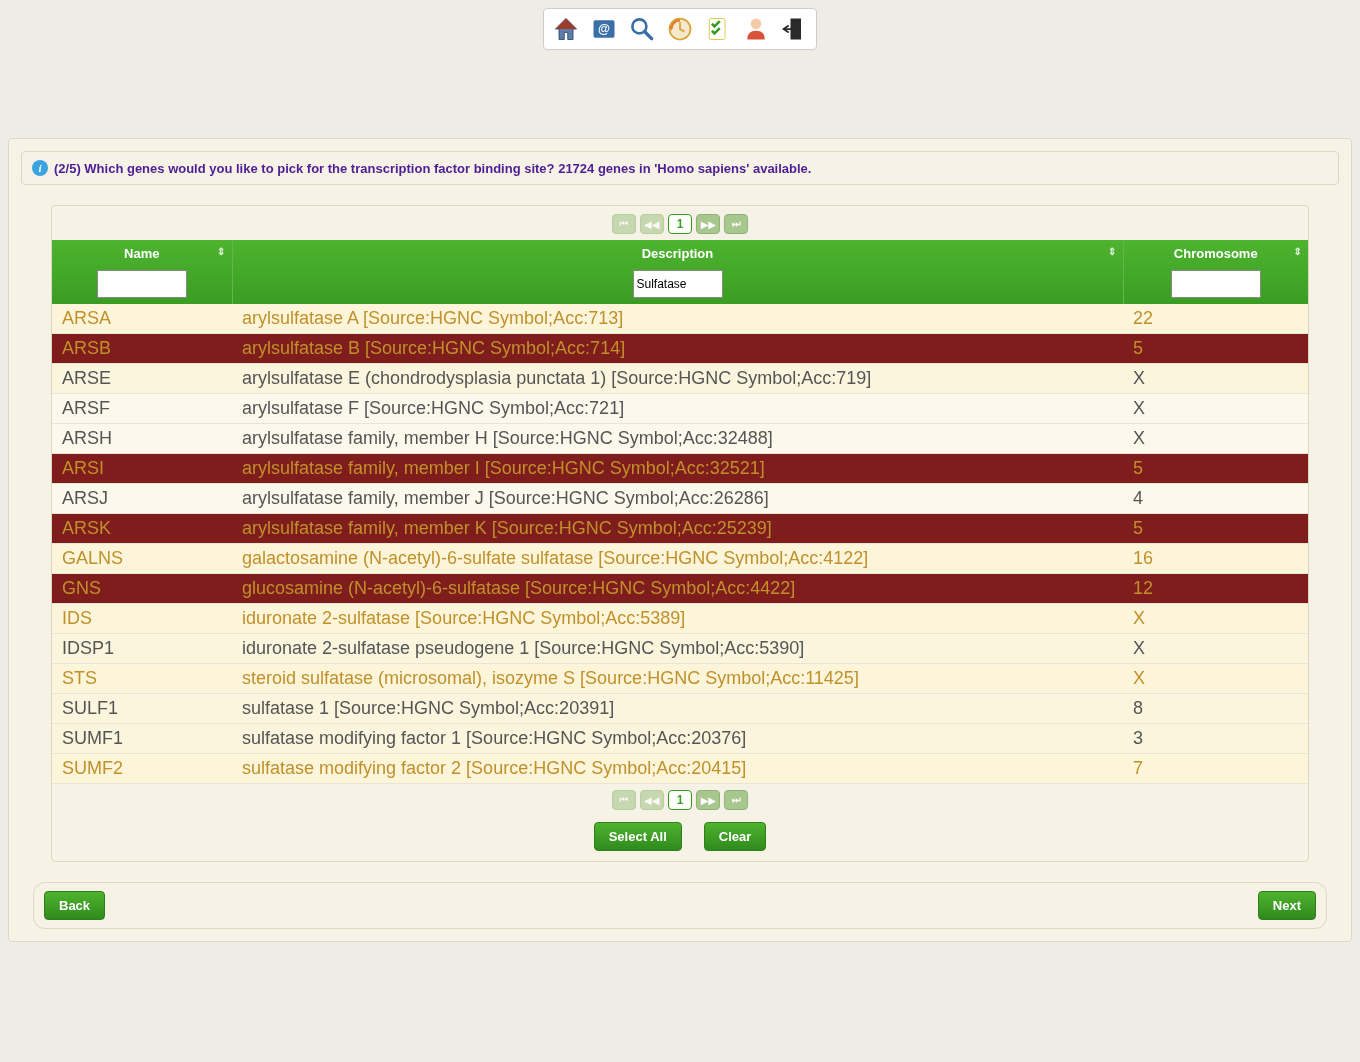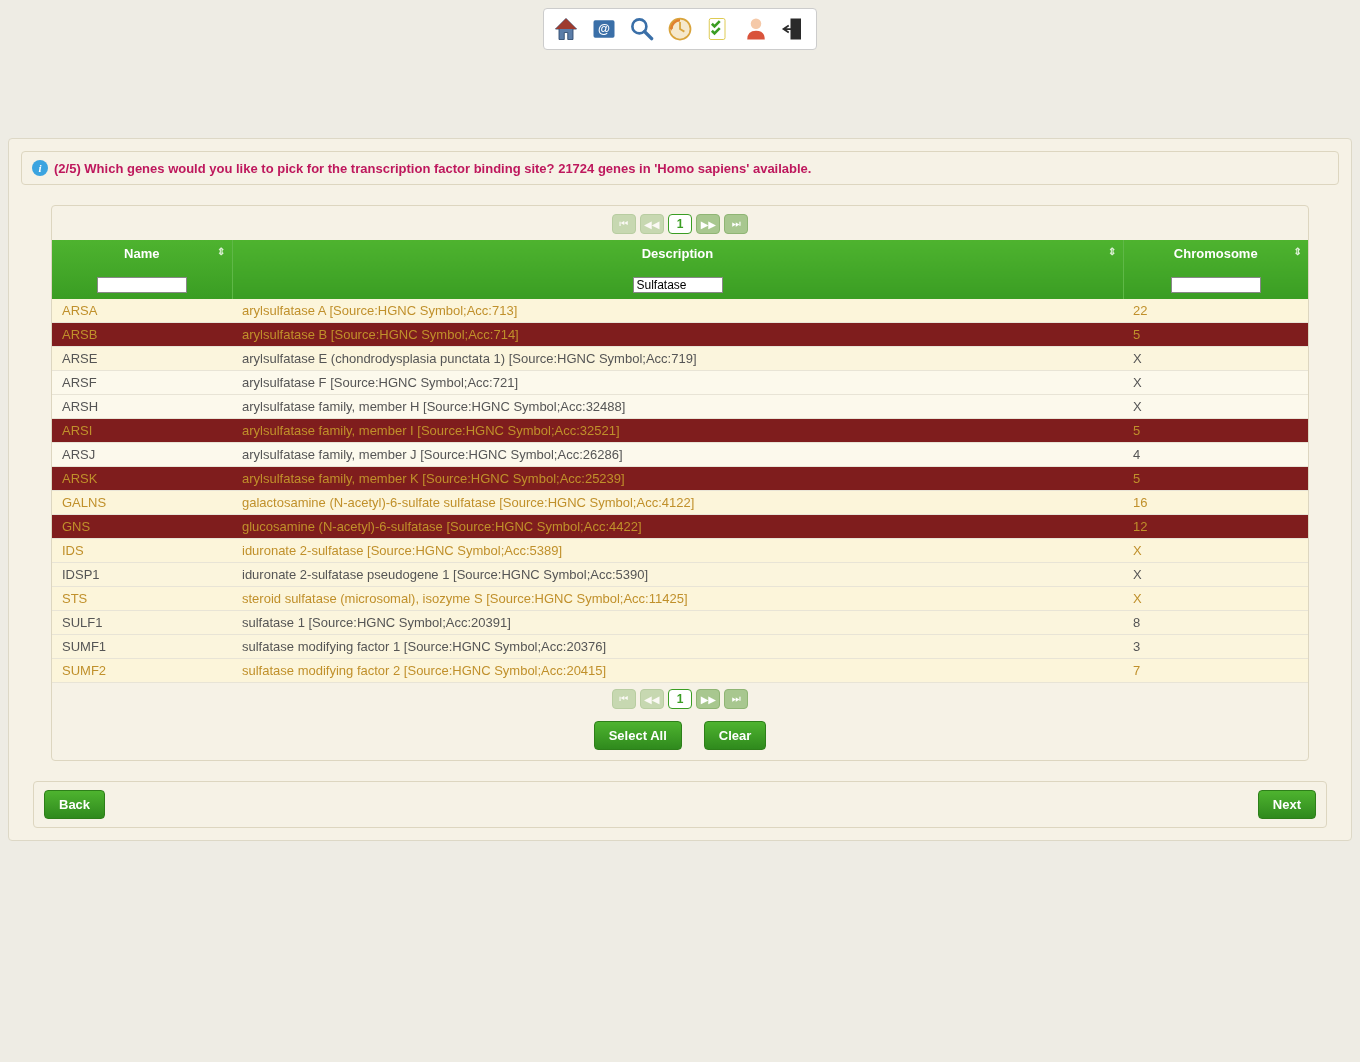--- a/index.html
+++ b/index.html
@@ -7,49 +7,49 @@
   
   .toolbar-wrap { text-align: center; padding: 8px 0; }
   .toolbar { display: inline-flex; gap: 6px; padding: 4px 6px; background: #fff; border: 1px solid #ccc; border-radius: 4px; }
   .toolbar-btn { width: 32px; height: 32px; display: inline-flex; align-items: center; justify-content: center; cursor: pointer; border-radius: 3px; }
   .toolbar-btn svg { width: 28px; height: 28px; }
   
   .main-area { margin: 80px 8px 8px 8px; background: #f6f2e6; border: 1px solid #ddd8c6; border-radius: 4px; padding: 12px; }
   
   .info-bar { background: #f6f2e6; border: 1px solid #ddd6c0; border-radius: 4px; padding: 8px 10px; margin-bottom: 20px; display: flex; align-items: center; gap: 6px; }
   .info-icon { width: 16px; height: 16px; background: #3ba4e0; border-radius: 50%; display: inline-flex; align-items: center; justify-content: center; color: #fff; font-weight: bold; font-size: 11px; font-style: italic; font-family: Georgia, serif; flex-shrink: 0; }
-  .info-text { font-weight: bold; color: #be185d; font-size: 13px; }
+  .info-text { font-weight: bold; color: #4c1d95; font-size: 13px; }
   
   .table-container { margin: 0 30px 20px 30px; background: #f6f2e6; border: 1px solid #ddd6c0; border-radius: 4px; padding: 2px 0; }
   
   .paginator { display: flex; justify-content: center; align-items: center; gap: 4px; padding: 6px 0; }
   .pag-btn { background: #a8c78f; border: 1px solid #8fb574; border-radius: 4px; width: 24px; height: 20px; display: inline-flex; align-items: center; justify-content: center; cursor: pointer; color: #fff; font-size: 10px; }
   .pag-btn.disabled { opacity: 0.6; }
   .pag-num { background: #fff; border: 1px solid #3a9d23; border-radius: 4px; padding: 2px 8px; font-weight: bold; color: #3a9d23; font-size: 12px; }
   
   table.data { width: 100%; border-collapse: collapse; }
   table.data thead th { background: #3a9d23; background: linear-gradient(#4eb32f, #3a9d23); color: #fff; padding: 6px 8px; text-align: center; font-weight: bold; border-right: 1px solid #5fb847; font-size: 13px; position: relative; }
   table.data thead th:last-child { border-right: none; }
   .sort-icon { position: absolute; right: 6px; top: 6px; font-size: 10px; color: #dff0d8; }
-  .filter-input { display: block; margin: 16px auto 0 auto; width: 90px; height: 16px; border: 1px solid #888; font-size: 12px; padding: 1px 3px; }
+  .filter-input { display: block; margin: 9px auto 0 auto; width: 90px; height: 28px; border: 1px solid #888; font-size: 12px; padding: 1px 3px; }
   .filter-input.wide { width: 90px; }
   table.data tbody tr { border-bottom: 1px solid #e8e4d6; }
   table.data tbody tr.even { background: #fcf9ec; }
   table.data tbody tr.odd { background: #fbf5dd; }
   table.data tbody tr.selected.odd { background: #7f1d1d; }
   table.data tbody tr.selected.even { background: #fcf5da; }
   table.data tbody tr.selected td { color: #c0902b; }
-  table.data tbody td { padding: 4px 10px; font-size: 13px; color: #555; }
+  table.data tbody td { padding: 4px 10px; font-size: 18px; color: #555; }
   table.data tbody td:first-child { width: 180px; }
   table.data tbody td:last-child { width: 185px; }
   
   .action-row { display: flex; justify-content: center; gap: 22px; padding: 6px 0 8px 0; }
   .btn-green { background: #3a9d23; background: linear-gradient(#4eb32f, #2f8a1d); color: #fff; border: 1px solid #2d7f19; border-radius: 4px; padding: 6px 14px; font-weight: bold; font-size: 13px; cursor: pointer; }
   
-  .nav-row { margin: 0 12px; background: #f6f2e6; border: 1px solid #ddd6c0; border-radius: 4px; padding: 8px 10px; display: flex; justify-content: space-between; }
+  .nav-row { margin: 0 12px; background: #f6f2e6; border: 1px solid #ddd6c0; border-radius: 12px; padding: 8px 10px; display: flex; justify-content: space-between; }
 </style>
 </head>
 <body>
 
 <div class="toolbar-wrap">
   <div class="toolbar">
     <span class="toolbar-btn">
       <svg viewBox="0 0 32 32">
           <polygon points="4,16 16,4 28,16 24,16 24,28 18,28 18,20 14,20 14,28 8,28 8,16" fill="#5b7da8" stroke="#2e4a6e" stroke-width="1"></polygon>
           <polygon points="4,16 16,4 28,16" fill="#9e3b2e"></polygon>

